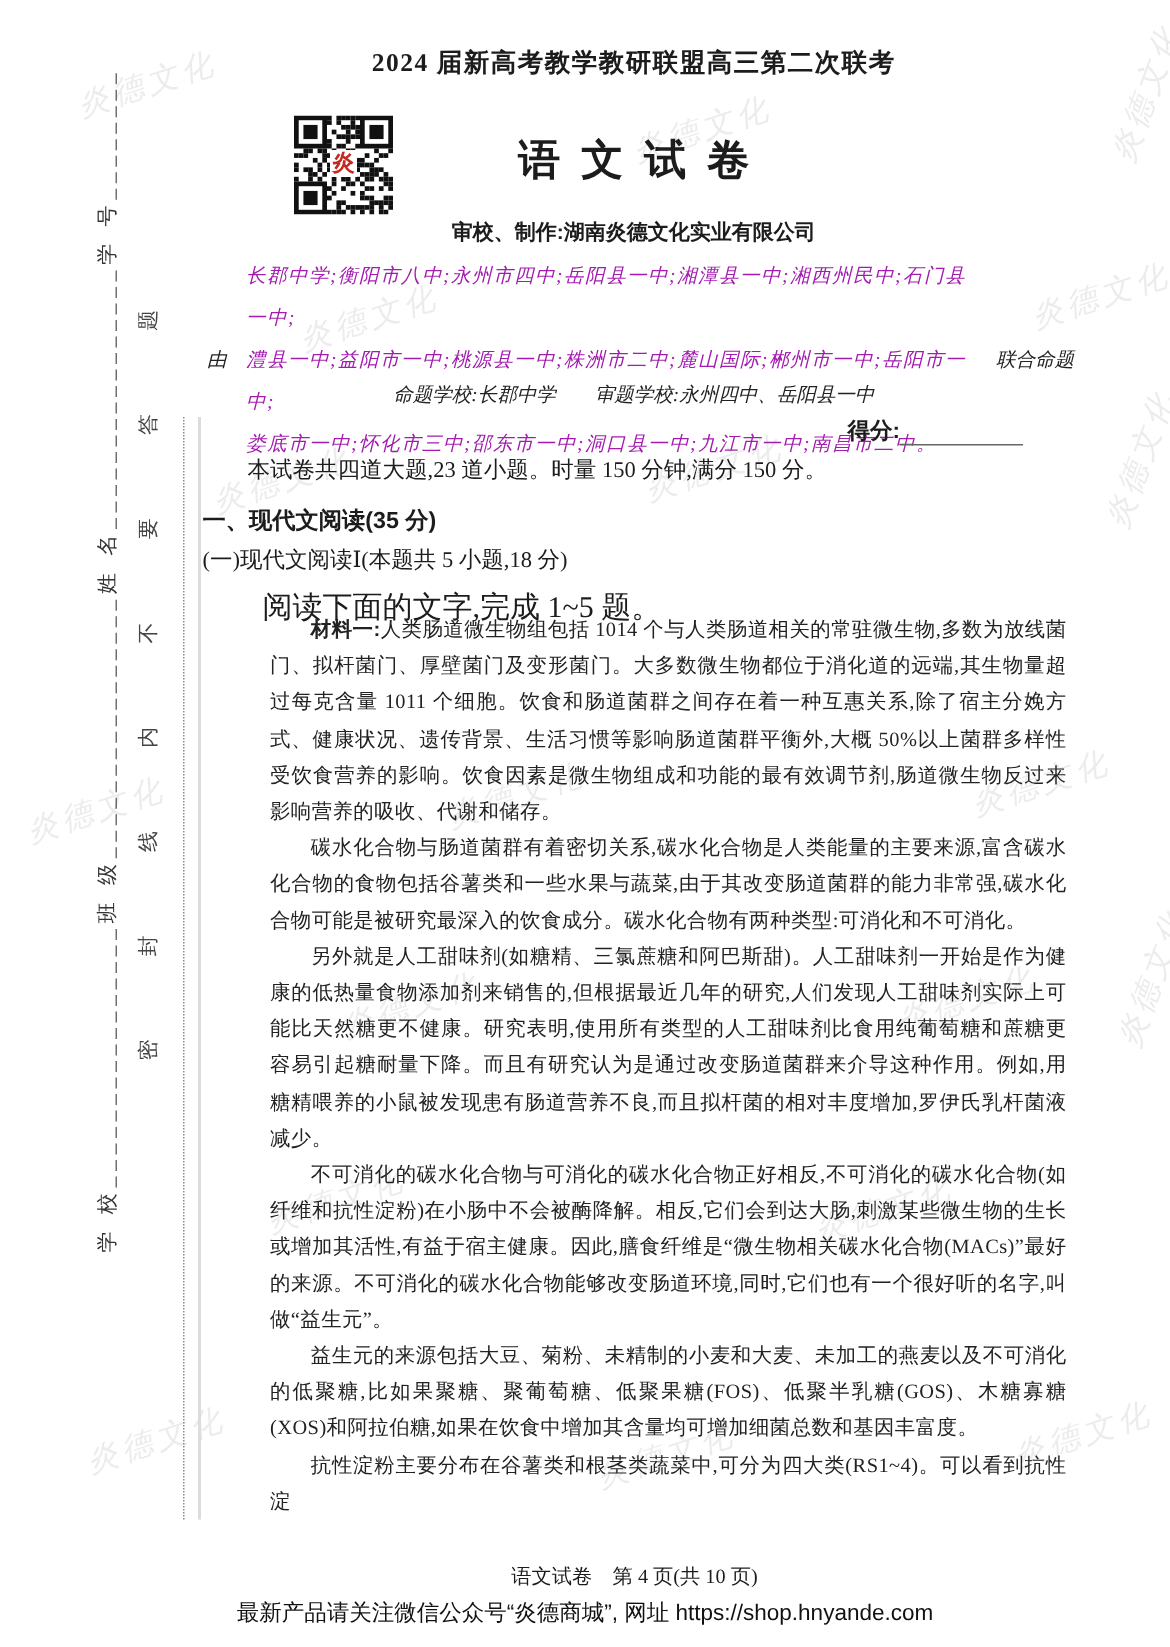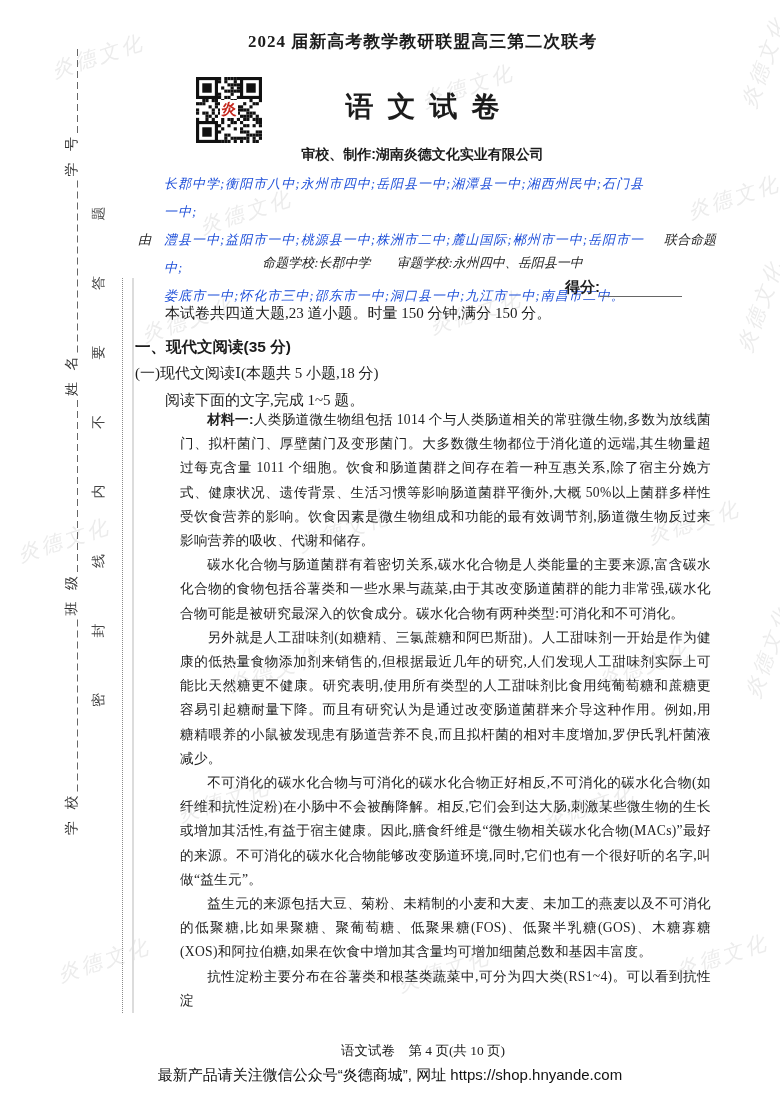--- a/index.html
+++ b/index.html
@@ -27,35 +27,35 @@
   .qr-logo{position:absolute;left:24px;top:23px;width:18px;height:18px;background:#fff;
       color:#c4281e;font-size:15px;line-height:18px;text-align:center;font-weight:bold;
       font-family:"Liberation Sans",sans-serif;}
   .paper-title{position:absolute;left:135px;top:88px;width:575px;text-align:center;
       font-size:28px;font-weight:bold;letter-spacing:14px;padding-left:14px;box-sizing:border-box;
       font-family:"Liberation Sans",sans-serif;}
   .producer{position:absolute;left:135px;top:146px;width:575px;text-align:center;
       font-size:14px;font-weight:bold;font-family:"Liberation Sans",sans-serif;}
   .schools{position:absolute;left:138px;top:170px;width:578px;display:grid;
       grid-template-columns:26px 1fr 64px;align-items:center;}
-  .schools .school-line{font-size:13px;font-style:italic;line-height:28px;letter-spacing:1px;color:#1d4ed8;}
+  .schools .school-line{font-size:13px;font-style:italic;line-height:28px;letter-spacing:1px;color:#a21caf;}
   .by-label,.joint-label{font-size:13px;font-style:italic;color:#222;}
   .joint-label{text-align:right;white-space:nowrap;}
   .proposer{position:absolute;left:135px;top:254px;width:575px;text-align:center;
       font-size:13px;font-style:italic;color:#222;}
   .score-row{position:absolute;left:555px;top:278px;width:160px;
       font-size:15px;font-weight:bold;font-family:"Liberation Sans",sans-serif;margin-left:10px;}
   .score-blank{display:inline-block;width:82px;border-bottom:1.5px solid #666;height:14px;
       vertical-align:bottom;}
   
   .exam-info{position:absolute;left:135px;top:304px;width:576px;font-size:15px;text-indent:2em;margin:0;}
   .sec-title{position:absolute;left:135px;top:337px;width:576px;font-size:15.5px;font-weight:bold;
       font-family:"Liberation Sans",sans-serif;margin:0;}
   .sec-sub{position:absolute;left:135px;top:364px;width:576px;font-size:15px;margin:0;}
-  .instruction{position:absolute;left:135px;top:391px;width:576px;font-size:15px;
+  .instruction{position:absolute;left:135px;top:391px;width:576px;font-size:20px;
       text-indent:2em;margin:0;}
   .passage{position:absolute;left:135px;top:408px;width:576px;}
   .para{margin:0;font-size:13.6px;line-height:24.2px;text-align:justify;text-indent:2em;
       letter-spacing:0.3px;color:#222;padding-left:45px;}
   .para b{font-family:"Liberation Sans",sans-serif;font-size:13.6px;}
   
   .footer-page{position:absolute;left:135px;top:1042px;width:576px;text-align:center;font-size:13.5px;}
   .footer-promo{position:absolute;left:0;top:1066px;width:780px;text-align:center;font-size:15px;
       font-family:"Liberation Sans",sans-serif;color:#111;}
 </style>

